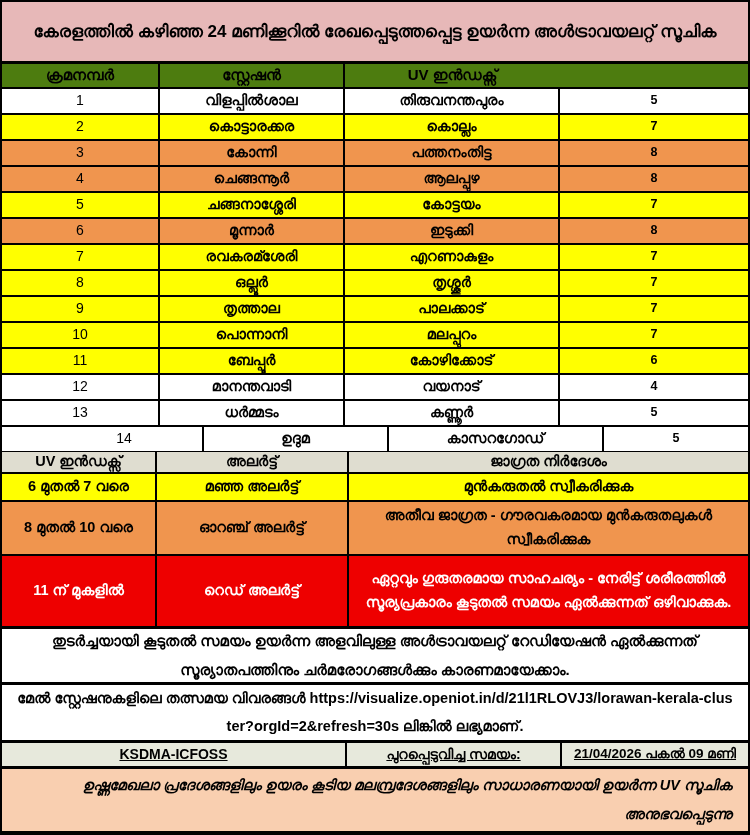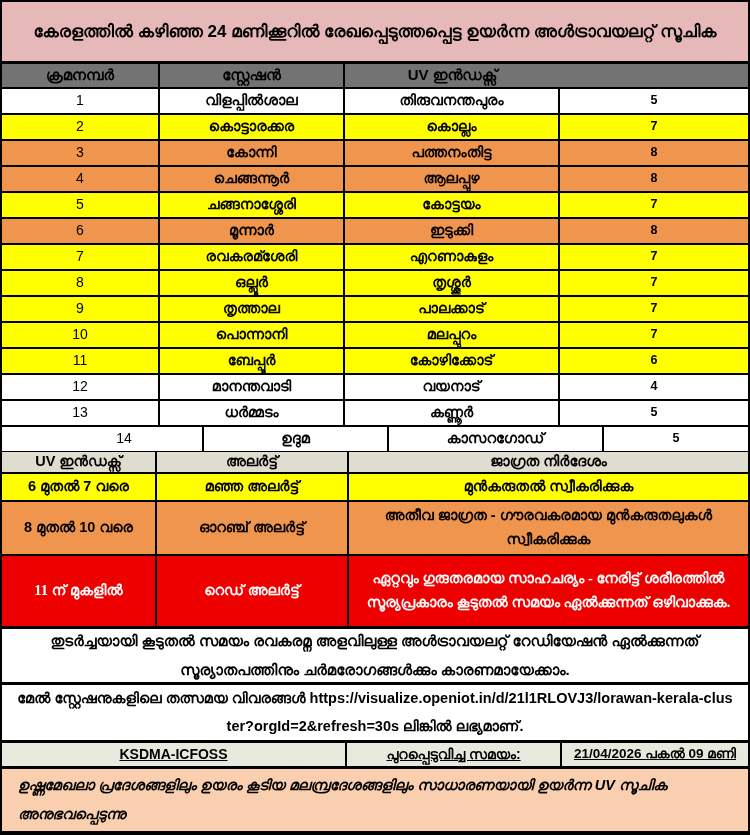--- a/index.html
+++ b/index.html
@@ -7,31 +7,31 @@
   .sheet{width:750px;height:835px;box-sizing:border-box;background:#fff;border:2px solid #000;
          display:flex;flex-direction:column;overflow:hidden;}
   
   .title-bar{background:var(--title-bg,#e7b8b8);border-bottom:3px solid #000;
              min-height:62px;display:flex;align-items:center;justify-content:center;
              text-align:center;font-weight:bold;font-size:17px;line-height:1.75;
              padding:2px 12px;box-sizing:border-box;}
   
   .trow{display:grid;grid-template-columns:158px 185px 215px auto;border-bottom:2px solid #000;}
   .trow:last-child{border-bottom:none;padding-left:44px;}
-  .thead{height:31px;background:#737373;font-weight:bold;font-size:15px;}
+  .thead{height:31px;background:#4d7c0f;font-weight:bold;font-size:15px;}
   .tbody .trow{height:24px;font-size:14.5px;font-weight:bold;}
   .cell{display:flex;align-items:center;justify-content:center;border-right:2px solid #000;
         text-align:center;line-height:1.1;overflow:hidden;}
   .cell:last-child{border-right:none;}
   .c-sno{font-weight:normal;font-size:14px;}
   .uv-val{font-size:12.5px;font-weight:bold;}
   .level-none{background:#ffffff;}
   .level-yellow{background:var(--yellow-alert,#ffff00);}
   .level-orange{background:var(--orange-alert,#f0954e);}
-  .level-red{background:var(--red-alert,#ee0000);color:#ffffff;font-family:Liberation Serif, serif;}
+  .level-red{background:var(--red-alert,#ee0000);color:#ffffff;}
   .tbody{border-bottom:1px solid #000;}
   
   .lrow{display:grid;grid-template-columns:155px 192px auto;border-bottom:2px solid #000;
         font-size:14.5px;font-weight:bold;}
   .legend-head{height:27px;background:var(--legend-header-bg,#dfddd0);}
   .legend-0{height:26px;}
   .legend-1{min-height:46px;}
   .legend-2{min-height:70px;border-bottom:3px solid #000;}
   .lrow .cell{padding:2px 6px;box-sizing:border-box;}
   .advice-cell{line-height:1.65;}
@@ -42,21 +42,21 @@
   .note-1{min-height:56px;}
   .note-2{min-height:58px;font-size:14.5px;}
   .url-text{word-break:break-all;font-weight:bold;}
   
   .footer-bar{display:grid;grid-template-columns:345px 215px auto;height:31px;
               border-bottom:3px solid #000;background:var(--footer-bar-bg,#e7e9dc);
               font-weight:bold;font-size:14px;}
   .footer-bar .cell{background:transparent;text-decoration:underline;}
   .issued-value{font-size:13.5px;}
   .bottom-note{flex:1;background:var(--bottom-note-bg,#f9cfb0);display:flex;align-items:center;
-               justify-content:center;text-align:left;font-style:italic;font-weight:bold;
+               justify-content:center;text-align:right;font-style:italic;font-weight:bold;
                font-size:14.5px;line-height:2.0;padding:2px 16px;box-sizing:border-box;
                border-bottom:2px solid #000;}
 </style>
 </head>
 <body>
 
 <div class="sheet">
 
   <div class="title-bar">കേരളത്തിൽ കഴിഞ്ഞ 24 മണിക്കൂറിൽ രേഖപ്പെടുത്തപ്പെട്ട ഉയർന്ന അൾട്രാവയലറ്റ് സൂചിക</div>
 
@@ -170,21 +170,21 @@
         <div class="cell">ഓറഞ്ച് അലർട്ട്</div>
         <div class="cell advice-cell">അതീവ ജാഗ്രത - ഗൗരവകരമായ മുൻകരുതലുകൾ സ്വീകരിക്കുക</div>
       </div>
       <div class="lrow legend-2 level-red">
         <div class="cell">11 ന് മുകളിൽ</div>
         <div class="cell">റെഡ് അലർട്ട്</div>
         <div class="cell advice-cell">ഏറ്റവും ഗുരുതരമായ സാഹചര്യം - നേരിട്ട് ശരീരത്തിൽ സൂര്യപ്രകാരം കൂടുതൽ സമയം ഏൽക്കുന്നത് ഒഴിവാക്കുക.</div>
       </div>
     </div>
 
-  <div class="note note-1">തുടർച്ചയായി കൂടുതൽ സമയം രവകരമ്ന അളവിലുള്ള അൾട്രാവയലറ്റ് റേഡിയേഷൻ ഏൽക്കുന്നത് സൂര്യാതപത്തിനും ചർമരോഗങ്ങൾക്കും കാരണമായേക്കാം.</div>
+  <div class="note note-1">തുടർച്ചയായി കൂടുതൽ സമയം ഉയർന്ന അളവിലുള്ള അൾട്രാവയലറ്റ് റേഡിയേഷൻ ഏൽക്കുന്നത് സൂര്യാതപത്തിനും ചർമരോഗങ്ങൾക്കും കാരണമായേക്കാം.</div>
 
   <div class="note note-2">
     <span><span>മേൽ സ്റ്റേഷനുകളിലെ തത്സമയ വിവരങ്ങൾ</span>
       <span class="url-text">https://visualize.openiot.in/d/21l1RLOVJ3/lorawan-kerala-cluster?orgId=2&amp;refresh=30s</span>
       <span>ലിങ്കിൽ ലഭ്യമാണ്.</span></span>
   </div>
 
   <div class="footer-bar">
     <div class="cell">KSDMA-ICFOSS</div>
     <div class="cell">പുറപ്പെടുവിച്ച സമയം:</div>

